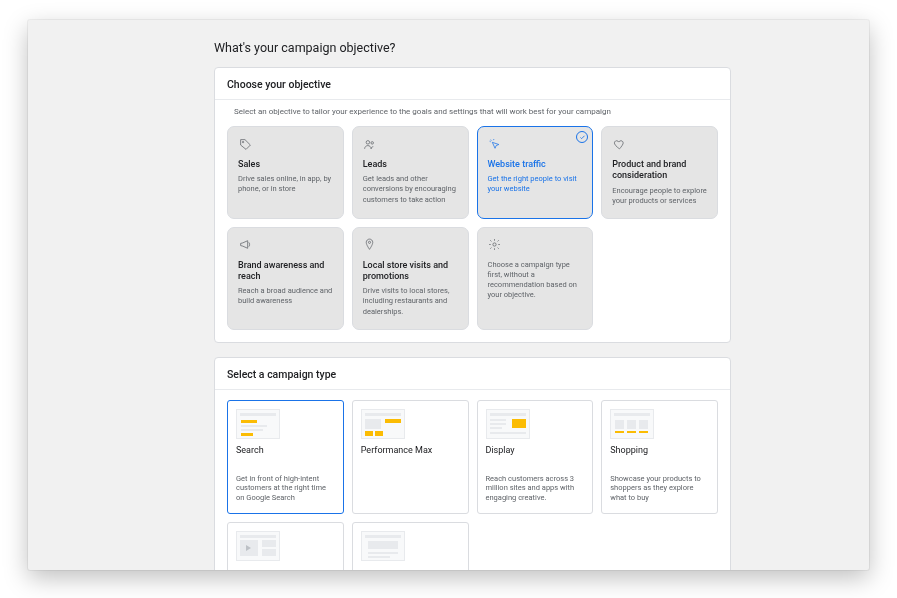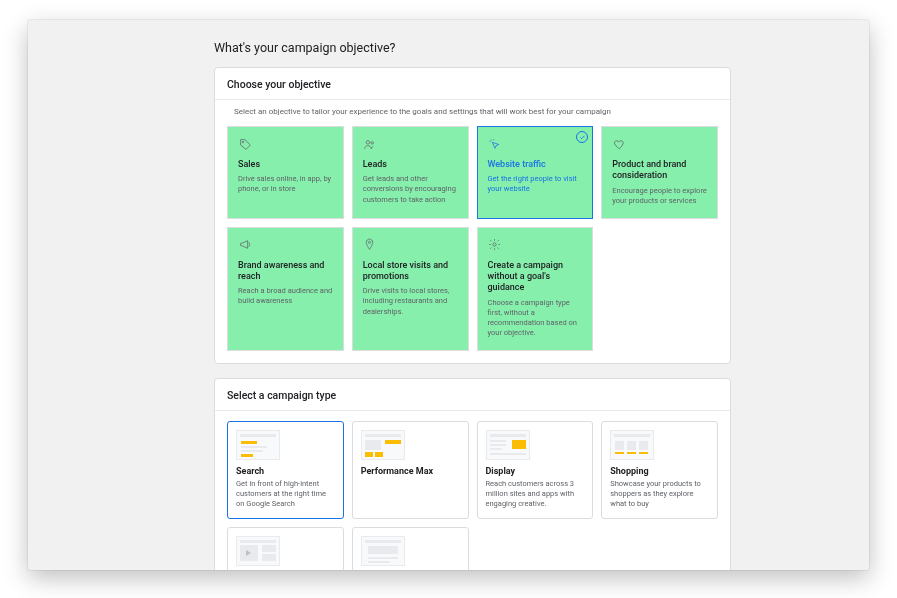--- a/index.html
+++ b/index.html
@@ -59,24 +59,24 @@
     color: #5f6368;
   }
   .card-grid {
     display: grid;
     grid-template-columns: repeat(4, 1fr);
     gap: 8px;
     padding: 10px 12px 12px 12px;
   }
   .card {
     border: 1px solid #dadce0;
-    border-radius: 0;
+    border-radius: 7px;
     padding: 10px 10px 12px 10px;
     position: relative;
-    background: #86efac;
+    background: #e5e5e5;
     min-height: 78px;
     cursor: pointer;
   }
   .card.selected {
     border: 1.5px solid #1a73e8;
   }
   .card .check {
     position: absolute;
     right: 4px;
     top: 4px;
@@ -136,23 +136,23 @@
     margin-bottom: 6px;
     position: relative;
     background: #f8f9fa;
     border: 1px solid #e8eaed;
   }
   .thumb .bar-top { position:absolute; top:3px; left:3px; right:3px; height:3px; background:#e8eaed; }
   .thumb .acc { position:absolute; background:#fbbc04; }
   .thumb .gr { position:absolute; background:#e8eaed; }
   .type-title {
     font-size: 9px;
-    font-weight: 700;
+    font-weight: 400;
     color: #202124;
-    margin-bottom: 3px;
+    margin-bottom: 19px;
   }
   .type-desc {
     font-size: 7.5px;
     color: #5f6368;
     line-height: 1.3;
   }
   .type-desc .link { color: #1a73e8; }
 </style>
 </head>
 <body>
@@ -241,21 +241,20 @@
             <div class="card-desc">Drive visits to local stores, including restaurants and dealerships.</div>
           </div>
 
           <div class="card">
             <div class="icon">
               <svg viewBox="0 0 24 24">
                   <circle cx="12" cy="12" r="3"></circle>
                   <path d="M12 2v3M12 19v3M4.2 4.2l2.1 2.1M17.7 17.7l2.1 2.1M2 12h3M19 12h3M4.2 19.8l2.1-2.1M17.7 6.3l2.1-2.1"></path>
                 </svg>
             </div>
-            <div class="card-title">Create a campaign without a goal's guidance</div>
             <div class="card-desc">Choose a campaign type first, without a recommendation based on your objective.</div>
           </div>
 
         </div>
       </div>
 
       <div class="panel">
         <div class="panel-header">Select a campaign type</div>
         <div class="type-grid">
 

